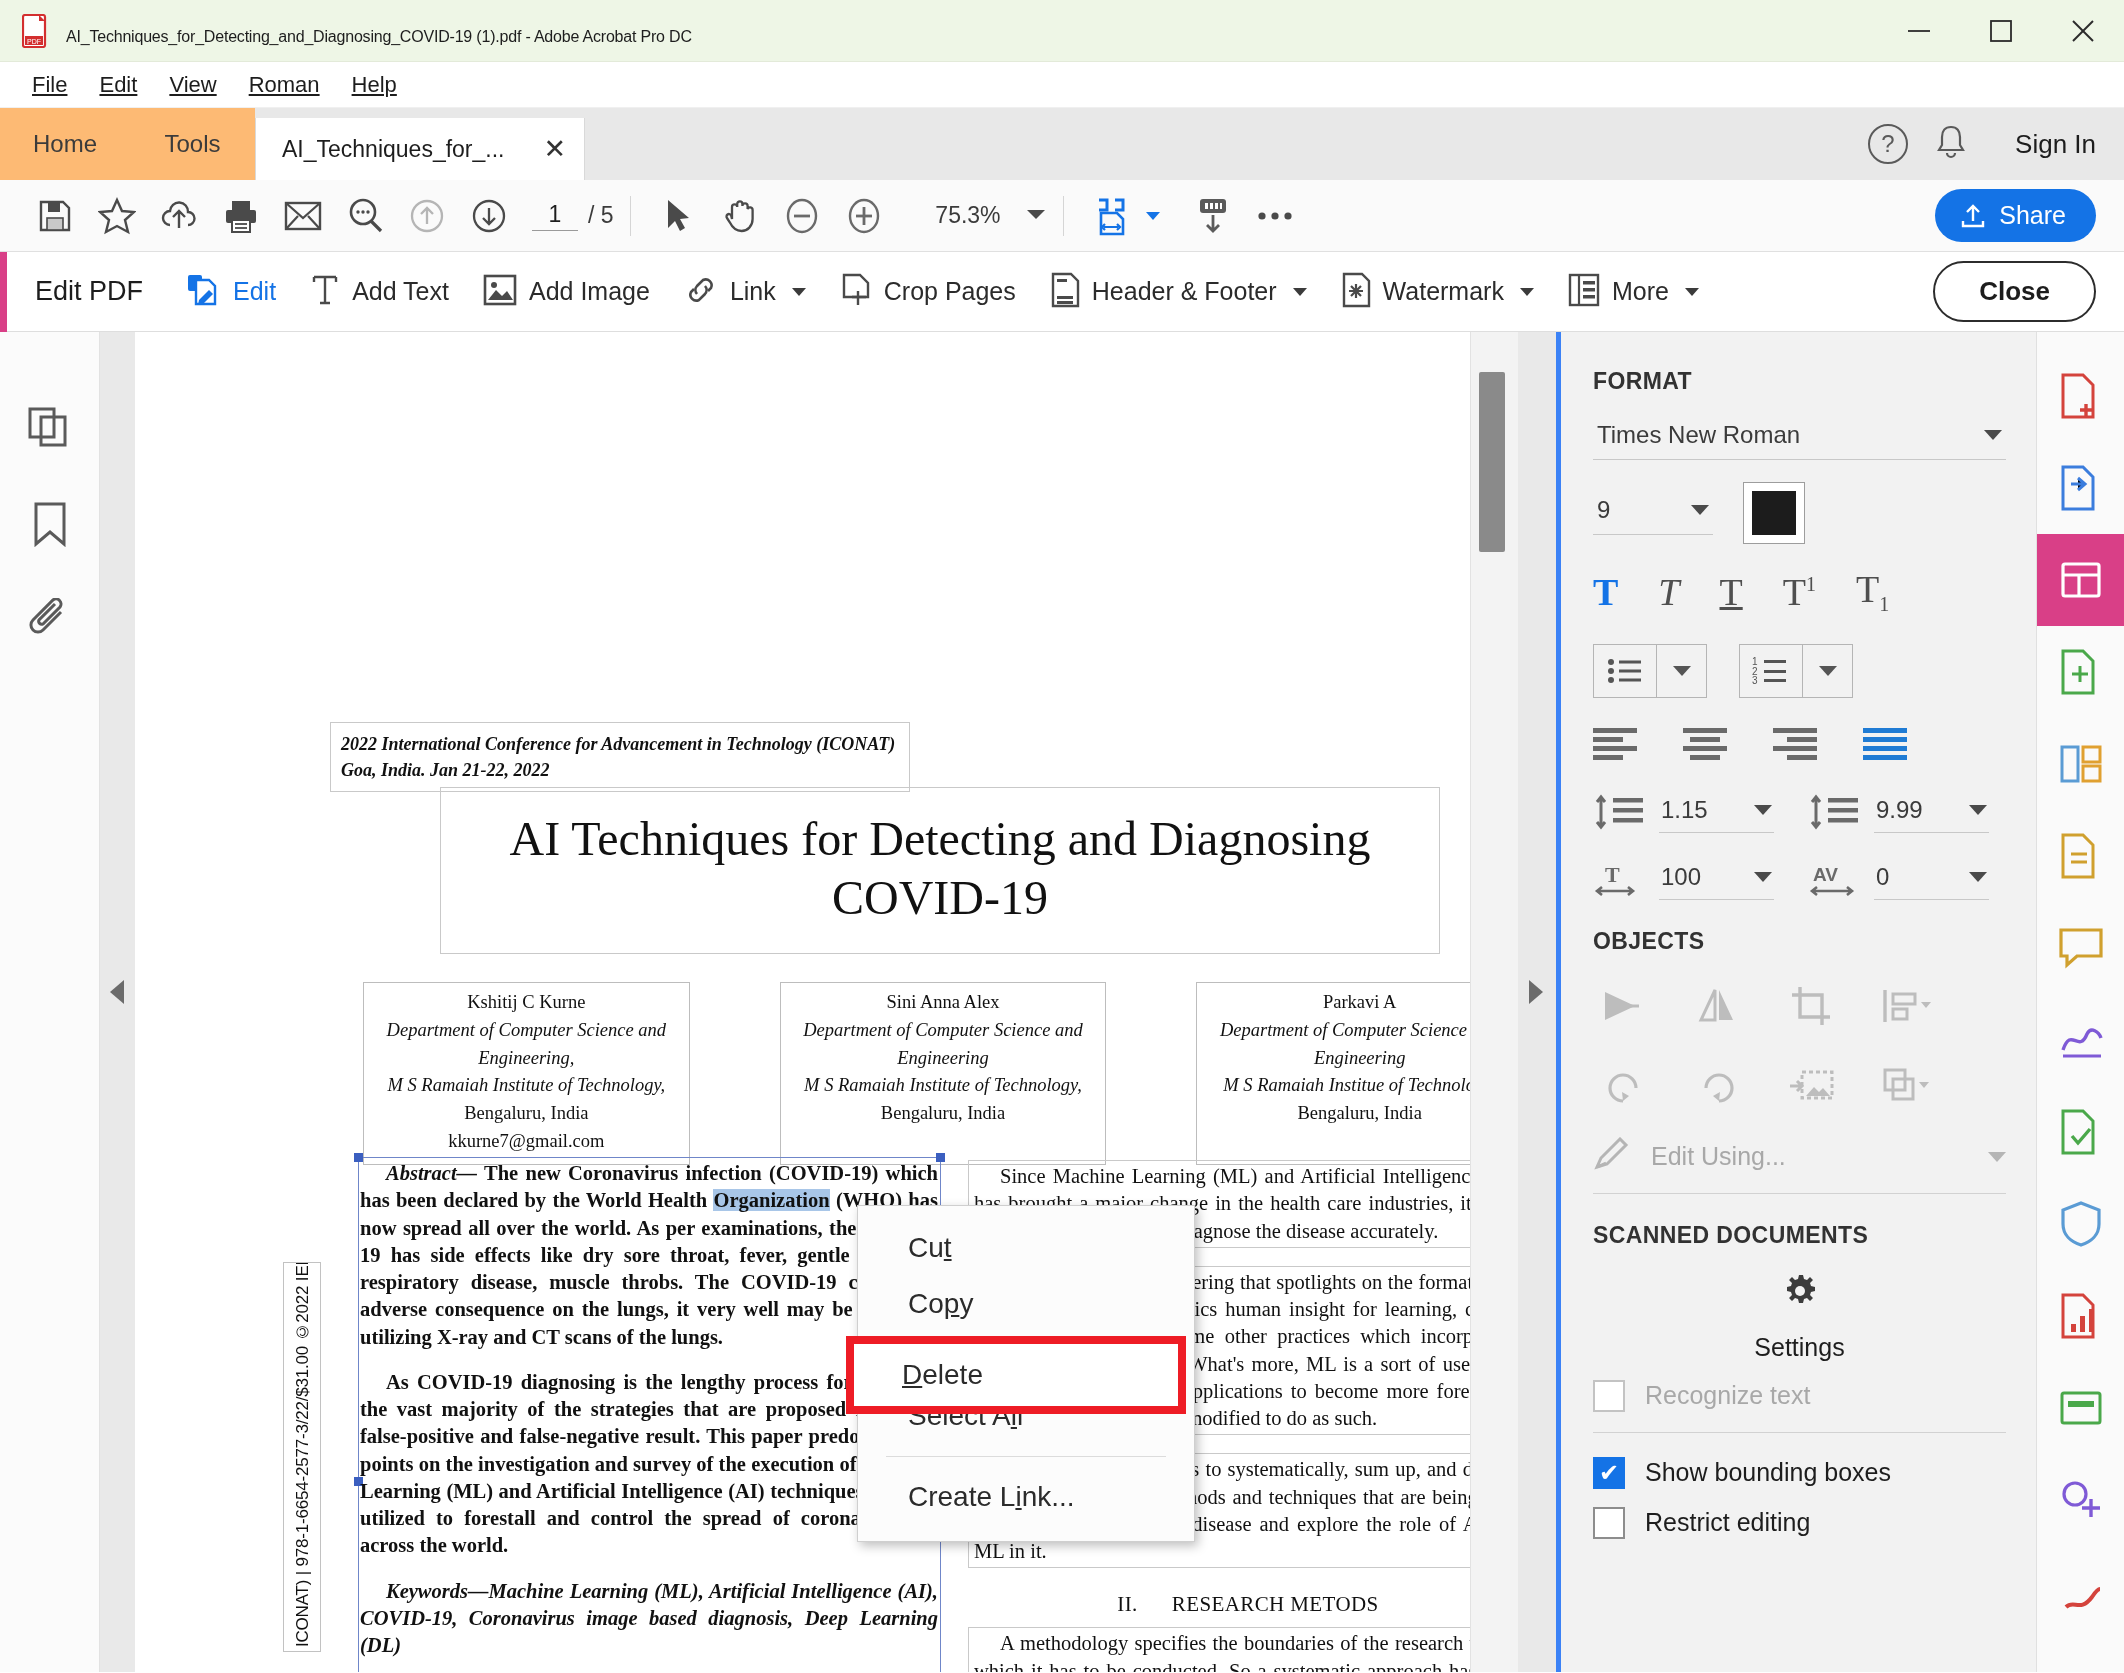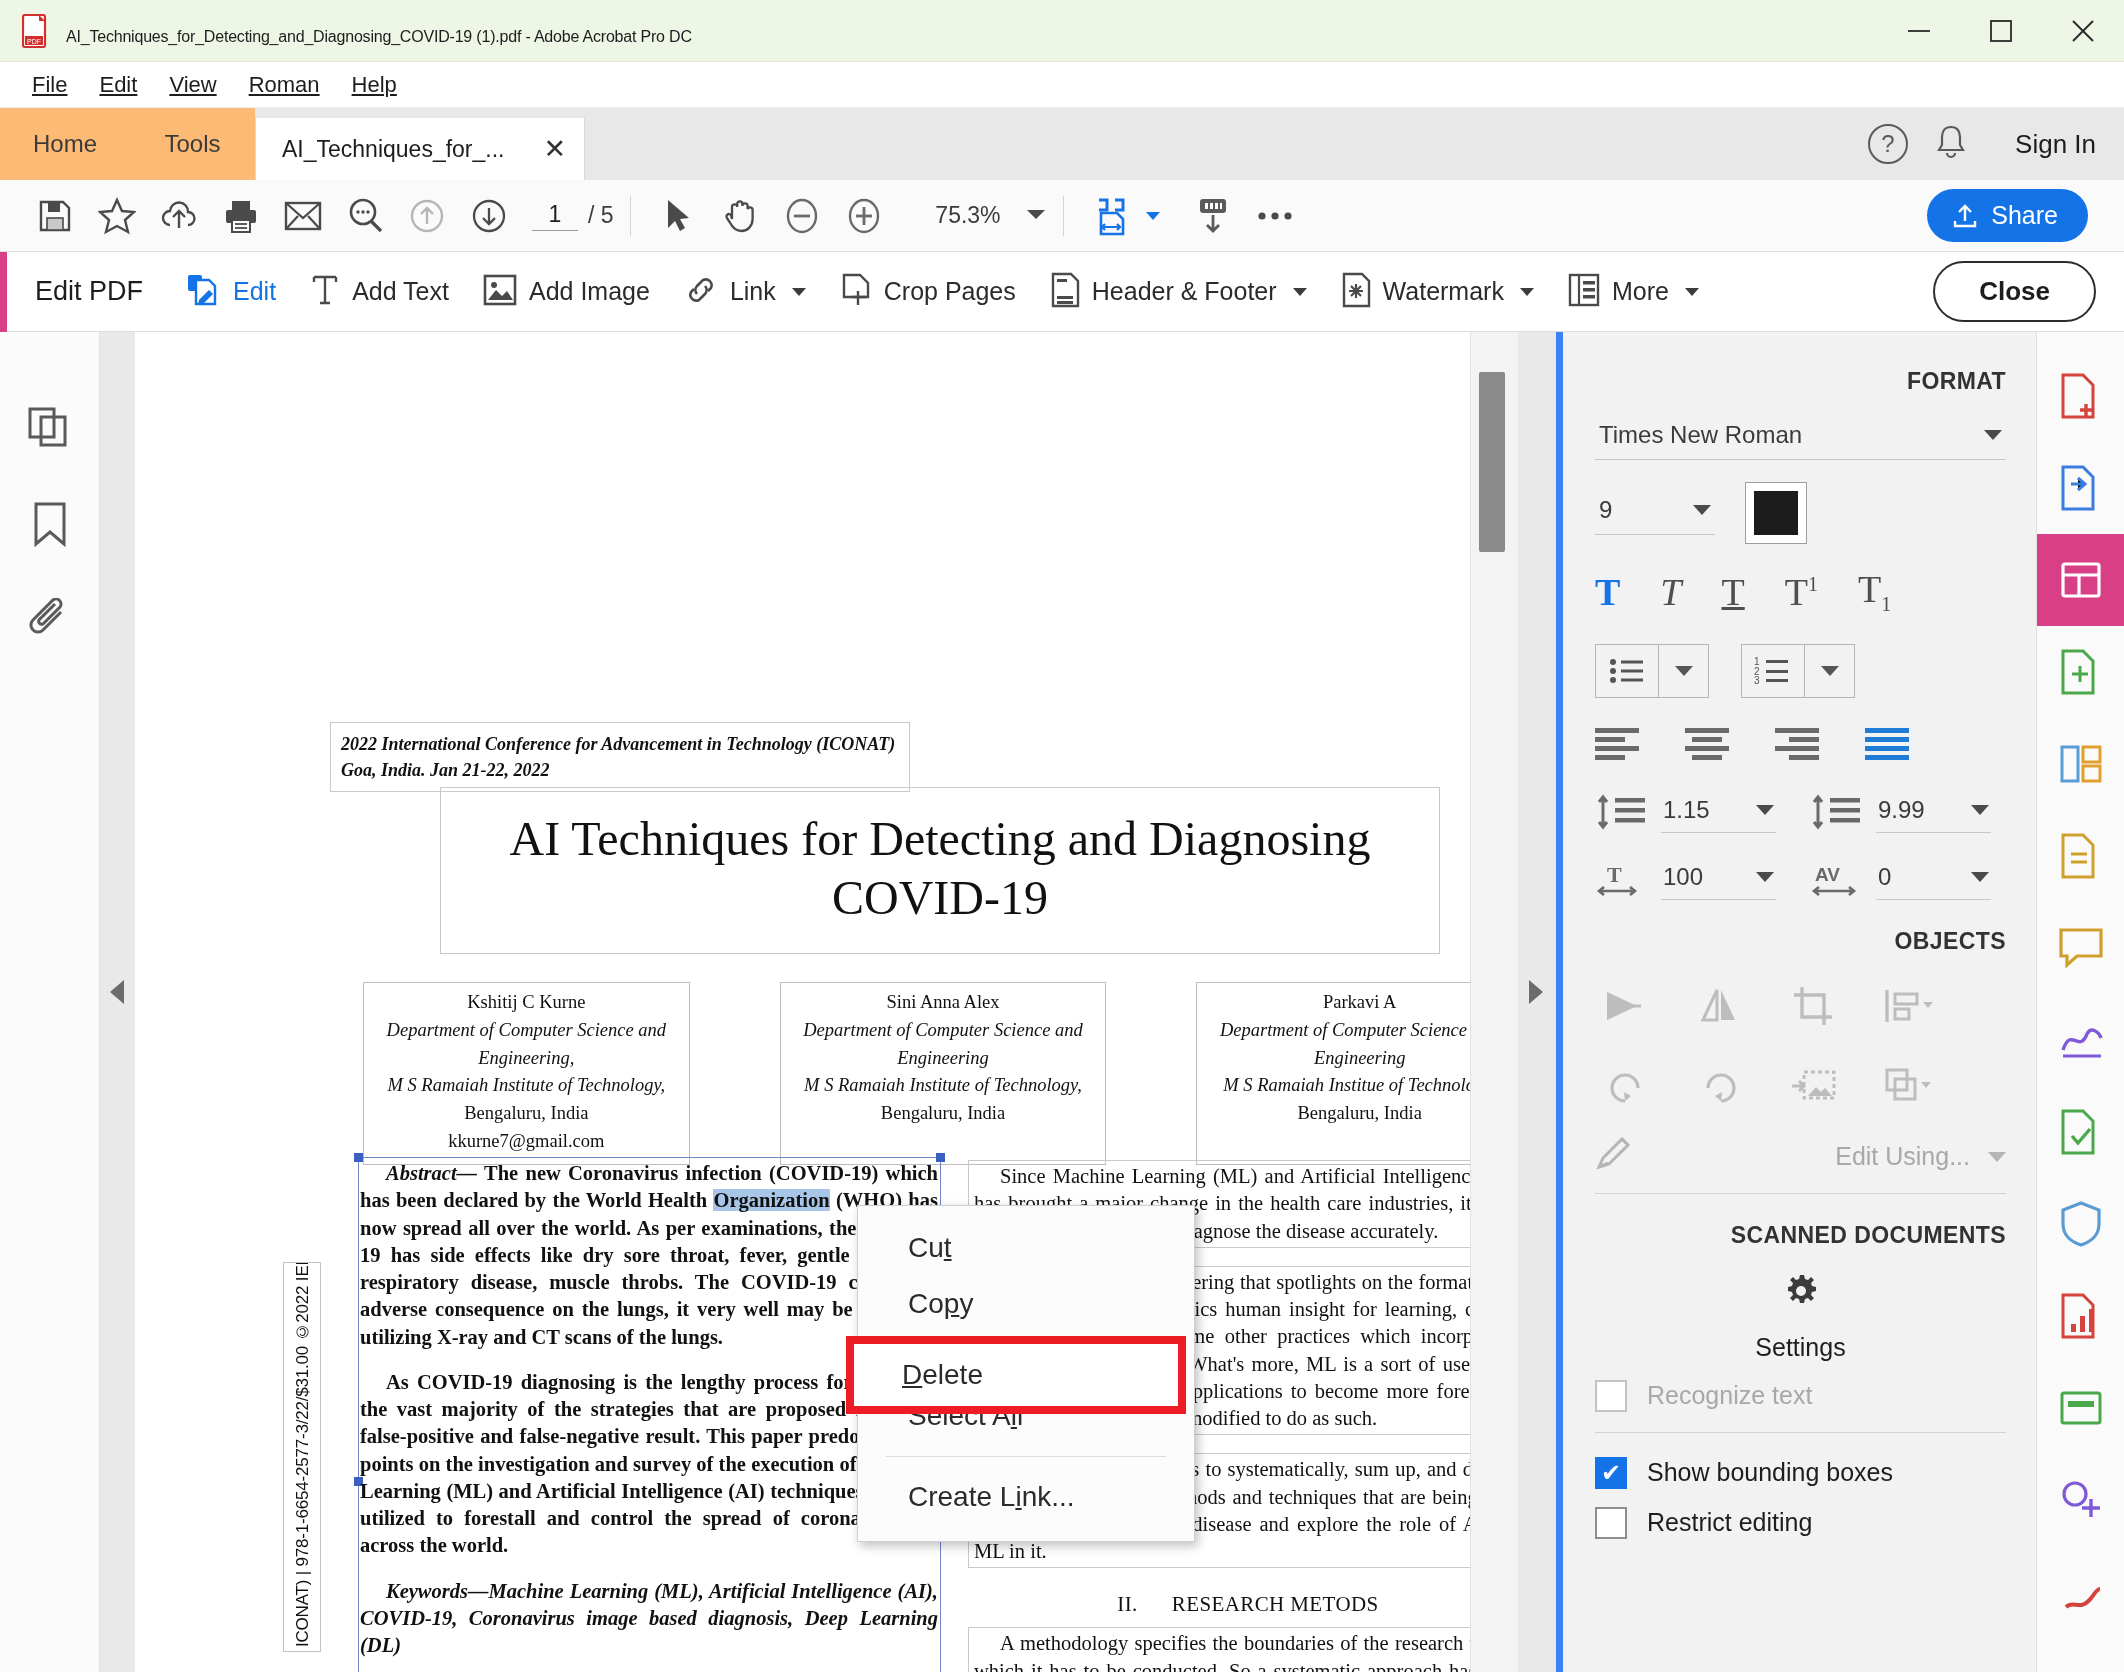--- a/index.html
+++ b/index.html
@@ -59,21 +59,21 @@
   .pagebox{ display:flex; align-items:center; margin-left:12px; gap:10px; }
   .pagenum{
     width:46px; text-align:center; font-size:23px; color:#1d1d1d;
     border-bottom:1.5px solid #9a9a9a; padding-bottom:2px;
   }
   .pagetotal{ font-size:23px; color:#3b3b3b; }
   .zoombox{ display:flex; align-items:center; margin-left:14px; }
   .zoomval{ font-size:23px; color:#3b3b3b; width:92px; text-align:right; }
   .zoomcaret{ margin-left:24px; }
   .share{
-    position:absolute; right:8px; display:flex; align-items:center; gap:12px;
+    position:absolute; right:0; display:flex; align-items:center; gap:12px;
     background:#1473e6; color:#fff; font-size:25px; border-radius:30px;
     padding:12px 30px 12px 24px; margin-right:28px;
   }
   .toolbar{ position:relative; }
 
   
   .ribbon{
     height:80px; background:#fff; border-bottom:1px solid #dedede;
     display:flex; align-items:center; position:relative;
   }
@@ -154,23 +154,22 @@
   .ctxhi{
     position:absolute; left:-12px; top:130px; width:340px; height:78px;
     border:8px solid #ee1c25; background:#fff; z-index:45;
     display:flex; align-items:center; padding-left:48px;
     font-size:28px; color:#2b2b2b;
   }
   .u{ text-decoration:underline; }
 
   
   .rightpanel{
-    width:480px; background:#f2f2f2; border-left:7px solid #3b82f6; padding:36px 30px 0 32px;
+    width:480px; background:#f2f2f2; border-left:5px solid #3b82f6; padding:36px 30px 0 32px;
     position:relative;
-    text-align:right;
   }
   .sechdr{ font-size:23px; font-weight:bold; color:#323232; letter-spacing:.4px; margin-bottom:22px; }
   .fld{ border-bottom:1px solid #c8c8c8; display:flex; align-items:center; justify-content:space-between; padding:4px 4px 10px; }
   .fldval{ font-size:24px; color:#3b3b3b; }
   .caret{ width:0;height:0;border-left:9px solid transparent;border-right:9px solid transparent;border-top:10px solid #4a4a4a;}
   .row{ display:flex; align-items:center; }
   .sizefld{ width:120px; }
   .swatch{ width:62px; height:62px; border:1px solid #9d9d9d; background:#fff; display:flex; align-items:center; justify-content:center; margin-left:30px;}
   .swatch i{ width:44px; height:44px; background:#1c1c1c; display:block; }
   .ticons{ display:flex; align-items:center; gap:40px; margin:26px 0 30px; }

